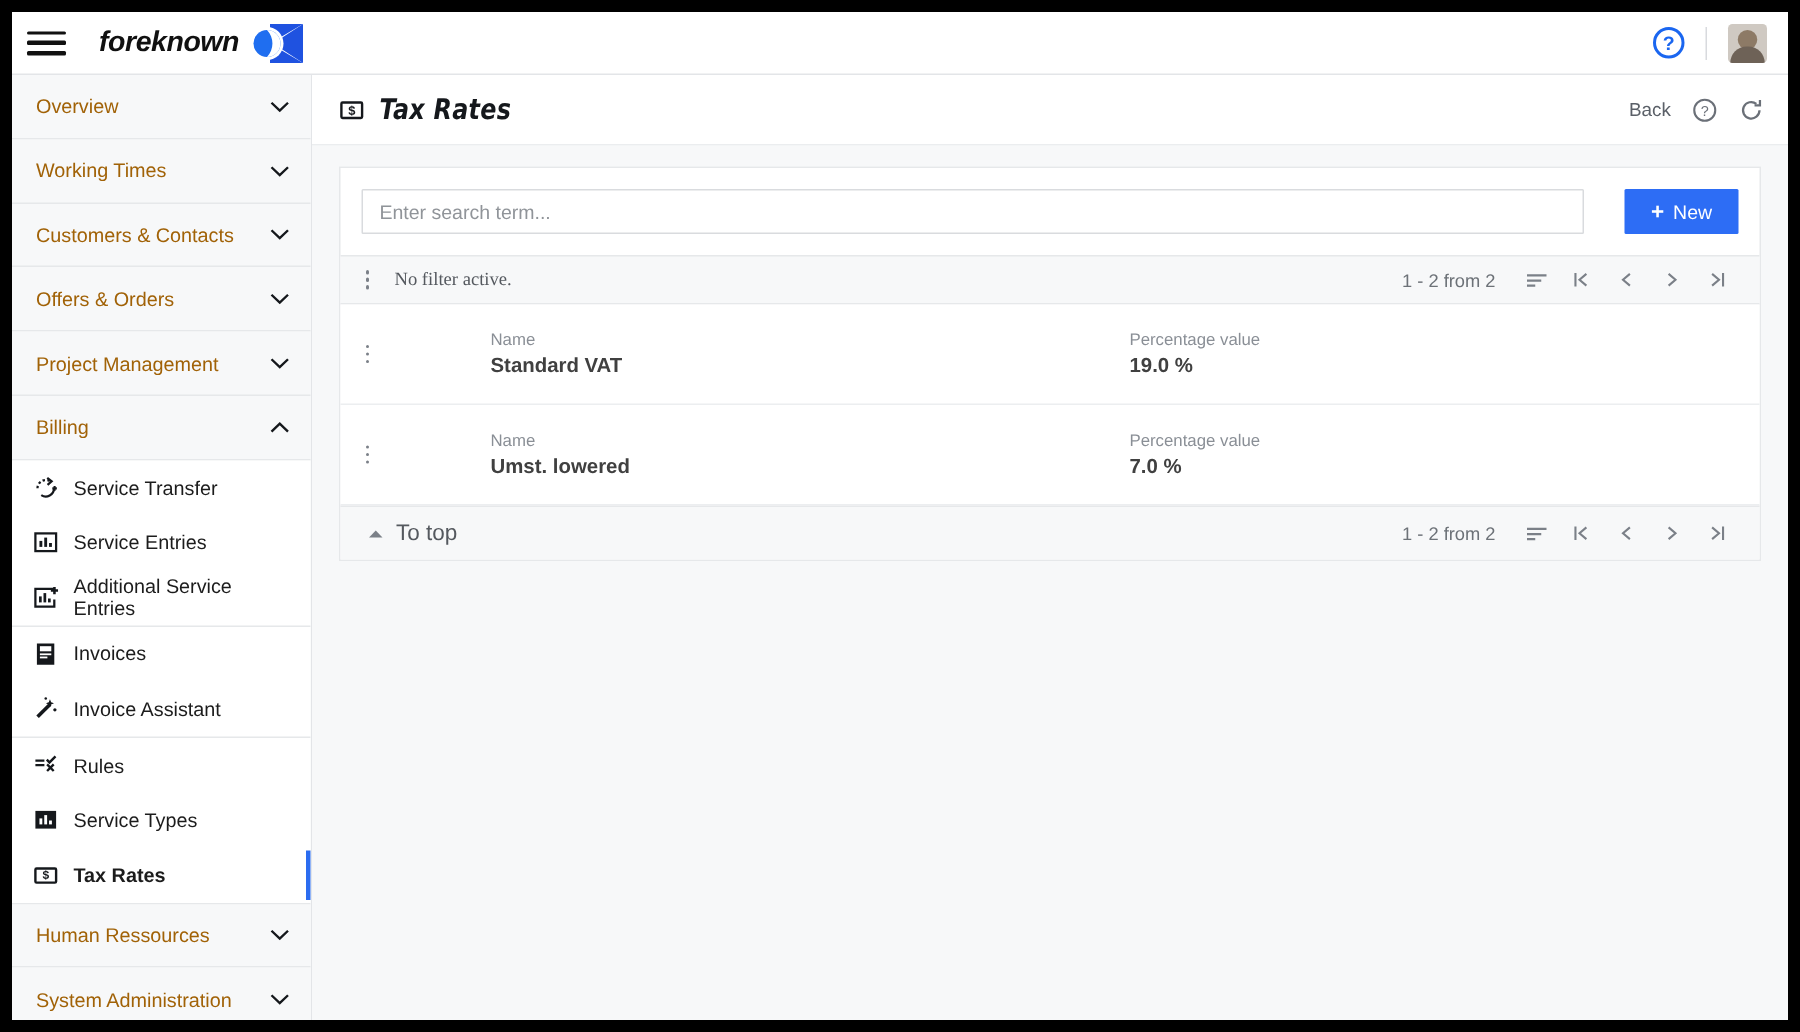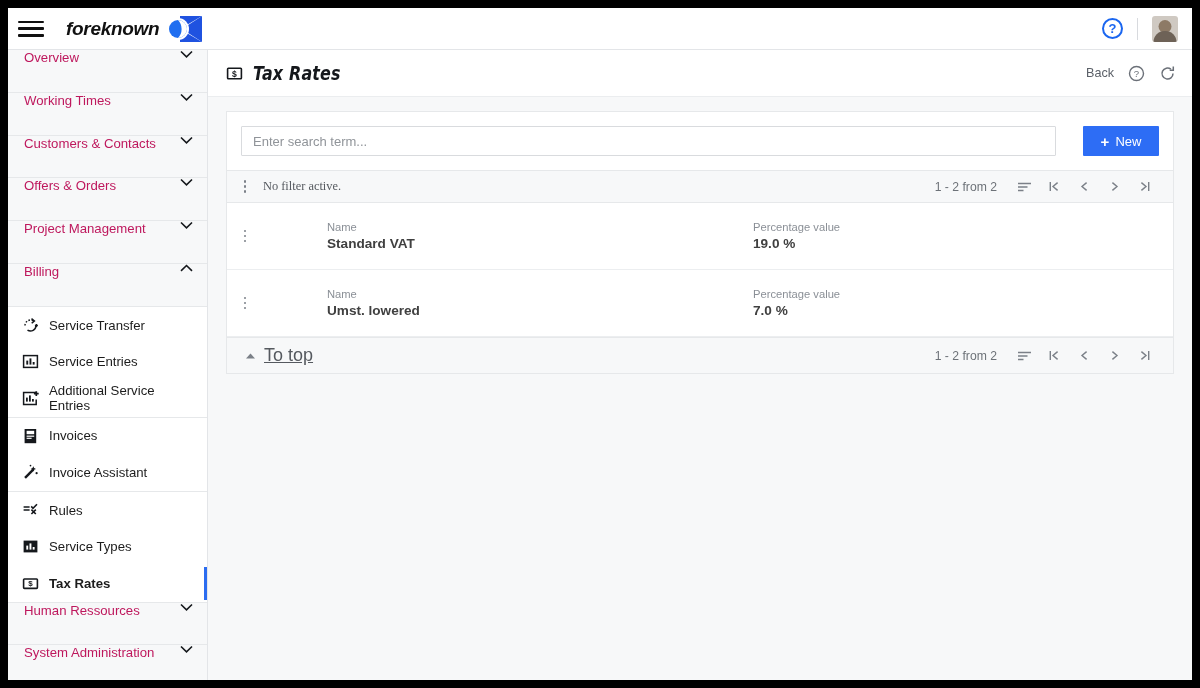--- a/index.html
+++ b/index.html
@@ -84,27 +84,27 @@
   .sidebar {
     width: 200px;
     background: #f7f8f9;
     border-right: 1px solid #e3e5e8;
     overflow-y: auto;
     flex: none;
   }
   .sidebar::-webkit-scrollbar { width: 0; }
   .nav-group {
     height: 42.8px;
-    display: flex; 
+    display: flex; align-items: center;
     padding: 0 14px 0 16px;
     border-bottom: 1px solid #e6e8ea;
     background: #f7f8f9;
     cursor: pointer;
     font-size: 13.2px;
-    color: #be185d;
+    color: #a16207;
   }
   .nav-group .lbl { flex: 1; }
   .chev { width: 13px; height: 8px; flex: none; }
   .subnav { background: #ffffff; border-bottom: 1px solid #e6e8ea; }
   .nav-item {
     height: 36.6px;
     display: flex; align-items: center;
     padding: 0 14px 0 14px;
     gap: 10px;
     cursor: pointer;
@@ -212,21 +212,21 @@
   .col-pct { margin-left: 6px; }
 
   .footerbar {
     height: 36px;
     background: #f7f8f9;
     border-top: 1px solid #e6e8ea;
     display: flex; align-items: center;
     padding: 0 14px 0 18px;
   }
   .to-top { display: flex; align-items: center; gap: 8px; cursor: pointer; }
-  .to-top .cap { font-size: 18px; color: #55595f; text-decoration: underline; }
+  .to-top .cap { font-size: 15px; color: #55595f; }
 </style>
 </head>
 <body>
 
 <div class="frame">
 
   <div class="topbar">
     <div class="hamburger">
       <span></span>
         <span></span>

